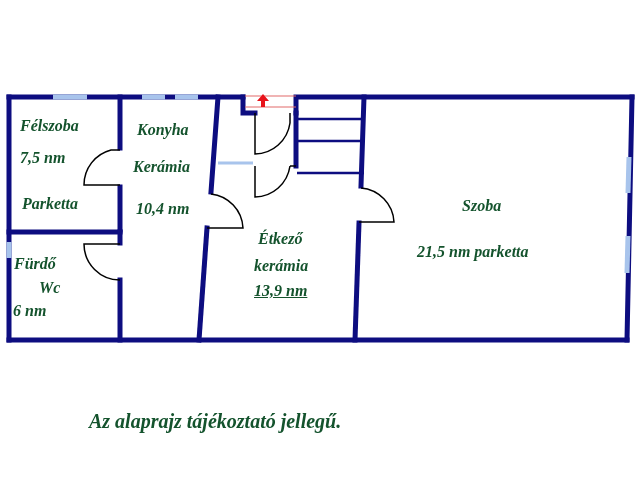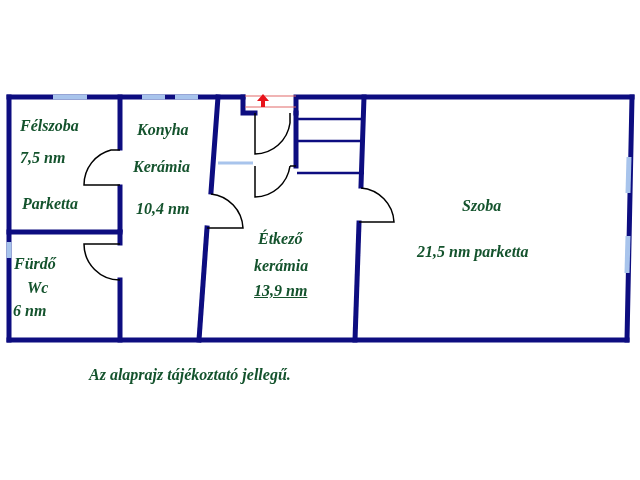--- a/index.html
+++ b/index.html
@@ -8,21 +8,21 @@
     .lbl {
       position: absolute;
       font-family: "Liberation Serif", "DejaVu Serif", serif;
       font-style: italic;
       font-weight: bold;
       font-size: 16px;
       color: #14532d;
       white-space: nowrap;
       line-height: 1;
     }
-    .note { font-size: 16px; }
+    .note { font-size: 20px; margin-top: 44px; }
   </style>
 </head>
 <body>
 
 <svg id="plan" viewBox="0 0 640 480" xmlns="http://www.w3.org/2000/svg">
   <g fill="none" stroke="#0d0d80" stroke-width="5" stroke-linecap="square">
 
     <line x1="9" y1="97" x2="243" y2="97"></line>
 
     <polyline points="243,97 243,113 255,113"></polyline>
@@ -93,21 +93,21 @@
 
 <div class="lbl" style="left:20px;top:118px;">Félszoba</div>
 <div class="lbl" style="left:20px;top:150px;">7,5 nm</div>
 <div class="lbl" style="left:22px;top:196px;">Parketta</div>
 
 <div class="lbl" style="left:137px;top:122px;">Konyha</div>
 <div class="lbl" style="left:133px;top:159px;">Kerámia</div>
 <div class="lbl" style="left:136px;top:201px;">10,4 nm</div>
 
 <div class="lbl" style="left:14px;top:256px;">Fürdő</div>
-<div class="lbl" style="left:27px;top:280px;">Wc</div>
+<div class="lbl" style="left:39px;top:280px;">Wc</div>
 <div class="lbl" style="left:13px;top:303px;">6 nm</div>
 
 <div class="lbl" style="left:258px;top:231px;">Étkező</div>
 <div class="lbl" style="left:254px;top:258px;">kerámia</div>
 <div class="lbl" style="left:254px;top:283px;text-decoration:underline;">13,9 nm</div>
 
 <div class="lbl" style="left:462px;top:198px;">Szoba</div>
 <div class="lbl" style="left:417px;top:244px;">21,5 nm parketta</div>
 
 <div class="lbl note" style="left:89px;top:367px;">Az alaprajz tájékoztató jellegű.</div>

